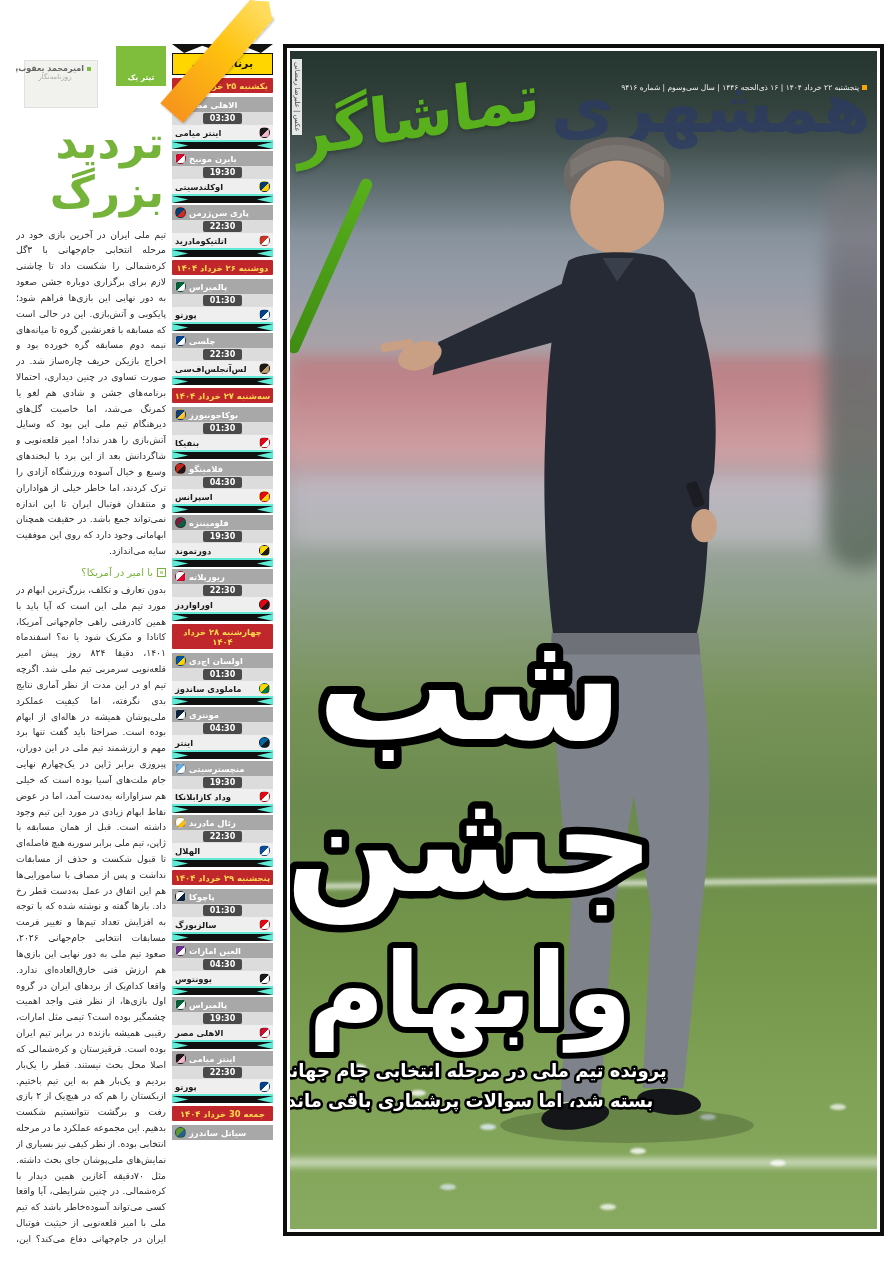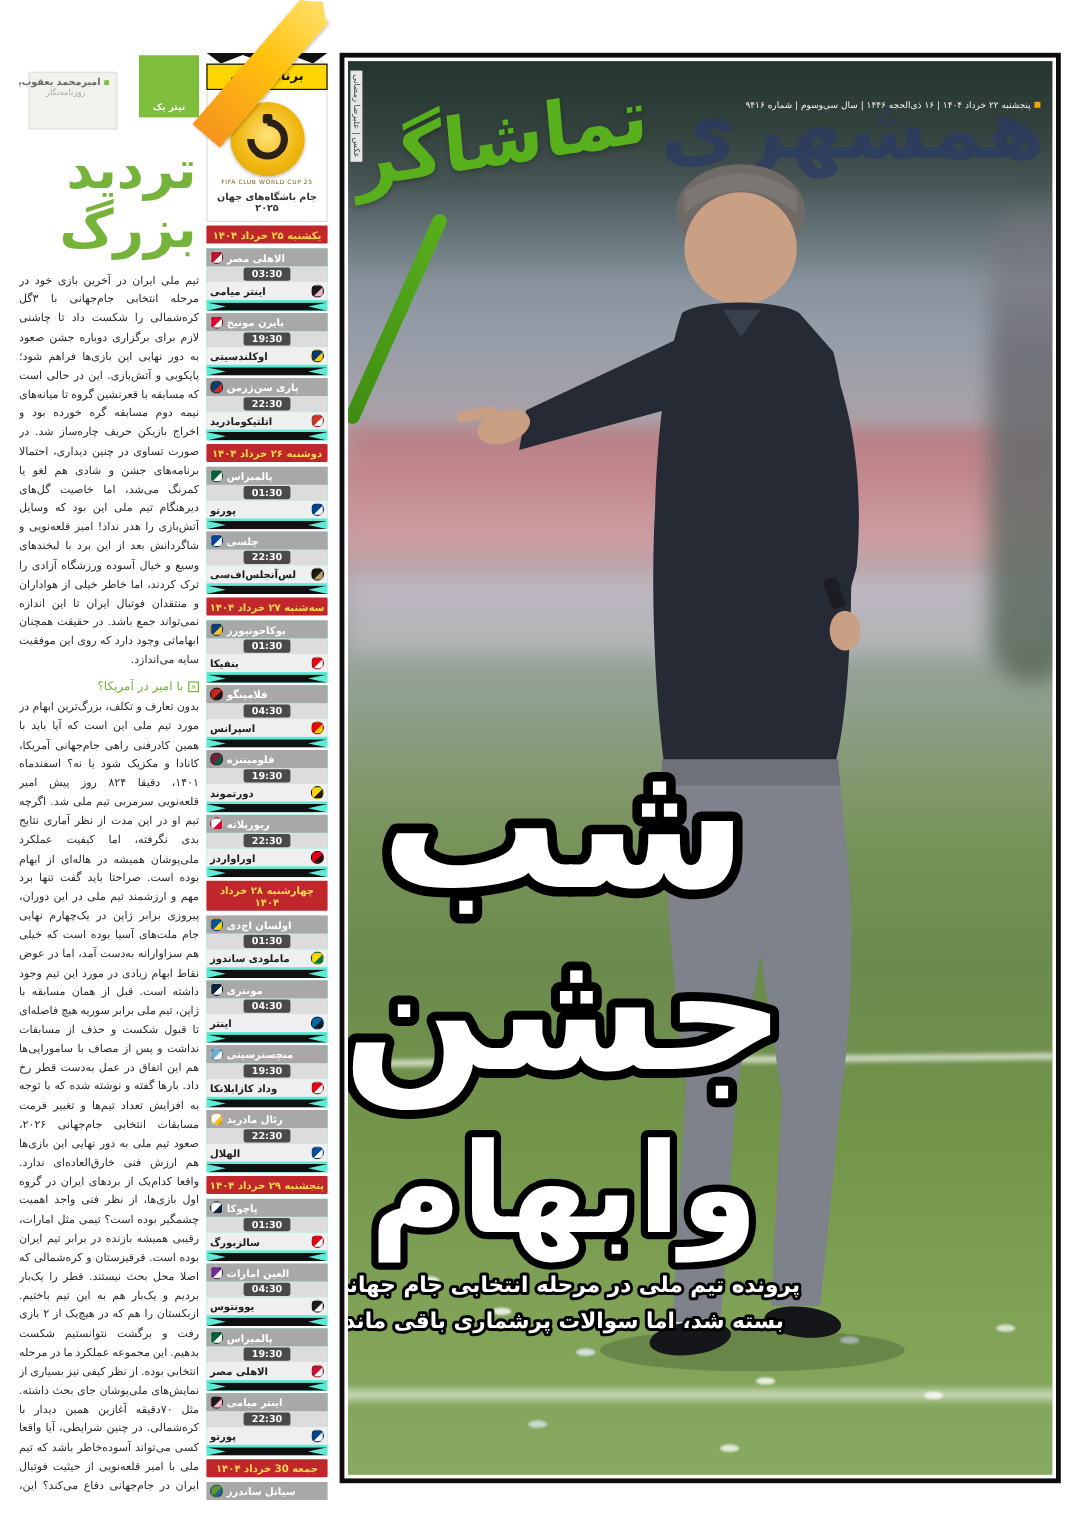--- a/index.html
+++ b/index.html
@@ -3,21 +3,21 @@
 <meta charset="utf-8">
 <style>
   * { margin:0; padding:0; box-sizing:border-box; }
   html,body { background:#e8e8e8; }
   body { font-family:"DejaVu Sans", sans-serif; }
   .page { position:relative; width:896px; height:1280px; background:#fff; margin:0 auto; overflow:hidden; }
 
   
   .article-col { position:absolute; right:auto; left:16px; top:46px; width:150px; height:1200px; direction:rtl; overflow:hidden; }
   .kicker-row { position:relative; height:64px; }
-  .kicker-box { position:absolute; right:0; top:0; width:50px; height:52px; background:#7fbe3c; display:flex; align-items:flex-end; justify-content:center; padding-bottom:4px; }
+  .kicker-box { position:absolute; right:0; top:0; width:50px; height:40px; background:#7fbe3c; display:flex; align-items:flex-end; justify-content:center; padding-bottom:4px; }
   .kicker-box span { color:#fff; font-size:7.5px; font-weight:bold; }
   .byline-box { position:absolute; right:68px; left:8px; top:14px; height:48px; background:#f1f1ee; border:1px solid #e0e0dc; padding:3px 6px 0 2px;text-align:center; }
   .byline-name { font-size:8px; font-weight:bold; color:#666; white-space:nowrap; }
   .byline-name::before { content:""; display:inline-block; width:4px; height:4px; background:#7fbe3c; margin-left:3px; }
   .byline-role { font-size:7px; color:#aaa; padding-right:8px; }
   .article-title { color:#76b33a; font-weight:bold; font-size:44px; line-height:1.12; text-align:right; margin:8px 2px 10px 0; }
   .article-body p.lead, .article-body p.sec-body { font-size:9.2px; line-height:1.72; text-align:justify; color:#2b2b2b; margin-bottom:8px; word-spacing:-0.5px; }
   .sec-head { color:#76b33a; font-weight:normal; font-size:10px; margin:4px 0 4px; display:flex; align-items:center; gap:4px; }
   .sec-icon { display:inline-block; width:9px; height:9px; border:1.5px solid #76b33a; position:relative; flex:0 0 auto; }
   .sec-icon::after { content:""; position:absolute; inset:2px; background:#b9dd8e; }
@@ -95,25 +95,20 @@
             <span>با امیر در آمریکا؟</span>
           </div>
           <p class="sec-body">بدون تعارف و تکلف، بزرگ‌ترین ابهام در مورد تیم ملی این است که آیا باید با همین کادرفنی راهی جام‌جهانی آمریکا، کانادا و مکزیک شود یا نه؟ اسفندماه ۱۴۰۱، دقیقا ۸۲۴ روز پیش امیر قلعه‌نویی سرمربی تیم ملی شد. اگرچه تیم او در این مدت از نظر آماری نتایج بدی نگرفته، اما کیفیت عملکرد ملی‌پوشان همیشه در هاله‌ای از ابهام بوده است. صراحتا باید گفت تنها برد مهم و ارزشمند تیم ملی در این دوران، پیروزی برابر ژاپن در یک‌چهارم نهایی جام ملت‌های آسیا بوده است که خیلی هم سزاوارانه به‌دست آمد، اما در عوض نقاط ابهام زیادی در مورد این تیم وجود داشته است. قبل از همان مسابقه با ژاپن، تیم ملی برابر سوریه هیچ فاصله‌ای تا قبول شکست و حذف از مسابقات نداشت و پس از مصاف با سامورایی‌ها هم این اتفاق در عمل به‌دست قطر رخ داد. بارها گفته و نوشته شده که با توجه به افزایش تعداد تیم‌ها و تغییر فرمت مسابقات انتخابی جام‌جهانی ۲۰۲۶، صعود تیم ملی به دور نهایی این بازی‌ها هم ارزش فنی خارق‌العاده‌ای ندارد. واقعا کدام‌یک از بردهای ایران در گروه اول بازی‌ها، از نظر فنی واجد اهمیت چشمگیر بوده است؟ تیمی مثل امارات، رقیبی همیشه بازنده در برابر تیم ایران بوده است. قرقیزستان و کره‌شمالی که اصلا محل بحث نیستند. قطر را یک‌بار بردیم و یک‌بار هم به این تیم باختیم. ازبکستان را هم که در هیچ‌یک از ۲ بازی رفت و برگشت نتوانستیم شکست بدهیم. این مجموعه عملکرد ما در مرحله انتخابی بوده. از نظر کیفی نیز بسیاری از نمایش‌های ملی‌پوشان جای بحث داشته. مثل ۷۰دقیقه آغازین همین دیدار با کره‌شمالی. در چنین شرایطی، آیا واقعا کسی می‌تواند آسوده‌خاطر باشد که تیم ملی با امیر قلعه‌نویی از حیثیت فوتبال ایران در جام‌جهانی دفاع می‌کند؟ این، واقعا تردید بزرگی است.</p>
         </div>
     </div>
   </div>
 
   <div class="sched-col">
     <div class="sched-zz"></div>
     <div class="sched-header">برنامه بازی</div>
-    <div class="sched-logo-box">
-      <div class="cwc-disc"></div>
-      <div class="cwc-caption">FIFA CLUB WORLD CUP 25</div>
-      <div class="tournament-name">جام باشگاه‌های جهان ۲۰۲۵</div>
-    </div>
     <div id="schedule-days">
         <div class="date-bar">یکشنبه ۲۵ خرداد ۱۴۰۴</div>
         <div class="match">
           <div class="team-row t1">
             <span>الاهلی مصر</span>
             <span class="team-logo" style="background:linear-gradient(135deg,#c8102e 55%,#ffffff 55%)"></span>
           </div>
           <div class="time-row">
             <span class="time-chip">03:30</span>
           </div>

